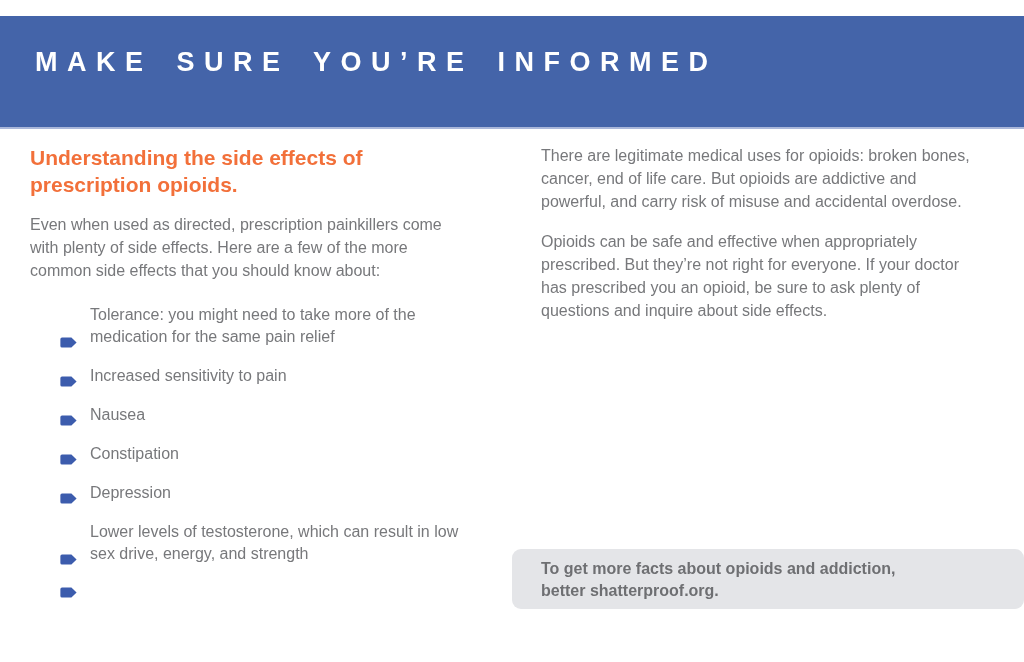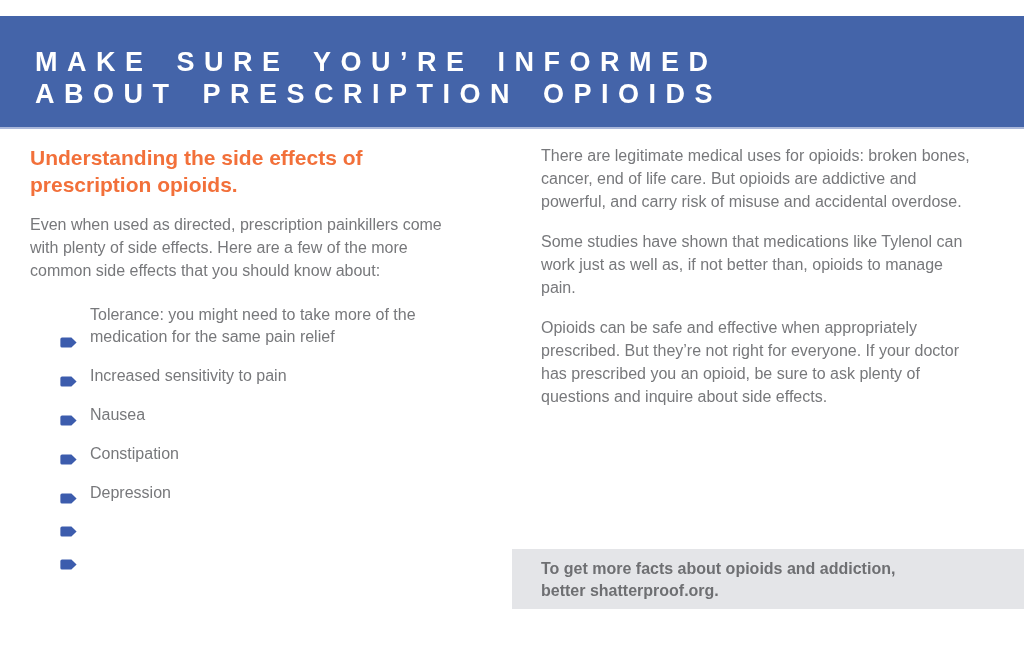--- a/index.html
+++ b/index.html
@@ -102,37 +102,37 @@
 
   
   .callout {
     position: absolute;
     left: 512px;
     top: 418px; 
     width: 512px;
     height: 60px;
     background: var(--callout-bg);
     padding: 9px 20px 11px 29px;
+    border-radius: 9px;
   }
   .callout-line {
     color: var(--callout-text);
     font-size: 16px;
     font-weight: bold;
     line-height: 22px;
     white-space: nowrap;
   }
 </style>
 </head>
 <body>
 
 <div class="page">
 
   <header class="banner">
     <div class="banner-line">MAKE SURE YOU’RE INFORMED</div>
-    <div class="banner-line">ABOUT PRESCRIPTION OPIOIDS</div>
   </header>
 
   <main class="content">
 
     <section class="col col-left">
       <h2 class="heading">Understanding the side effects of prescription opioids.</h2>
       <p class="body-text intro">Even when used as directed, prescription painkillers come with plenty of side effects. Here are a few of the more common side effects that you should know about:</p>
 
       <ul class="bullet-list">
         <li class="bullet-item">
@@ -174,34 +174,34 @@
               </svg>
             </span>
           <span class="bullet-text">Depression</span>
         </li>
         <li class="bullet-item">
           <span class="bullet-icon">
               <svg width="17" height="11" viewBox="0 0 17 11">
                 <path fill="currentColor" d="M2 0.4 H11.4 L16.6 5.5 L11.4 10.6 H2 Q0.4 10.6 0.4 9 V2 Q0.4 0.4 2 0.4 Z"></path>
               </svg>
             </span>
+          <span class="bullet-text">Lower levels of testosterone, which can result in low sex drive, energy, and strength</span>
         </li>
         <li class="bullet-item">
           <span class="bullet-icon">
               <svg width="17" height="11" viewBox="0 0 17 11">
                 <path fill="currentColor" d="M2 0.4 H11.4 L16.6 5.5 L11.4 10.6 H2 Q0.4 10.6 0.4 9 V2 Q0.4 0.4 2 0.4 Z"></path>
               </svg>
             </span>
         </li>
       </ul>
     </section>
 
     <section class="col col-right">
       <p class="body-text">There are legitimate medical uses for opioids: broken bones, cancer, end of life care. But opioids are addictive and powerful, and carry risk of misuse and accidental overdose.</p>
-      <p class="body-text">Some studies have shown that medications like Tylenol can work just as well as, if not better than, opioids to manage pain.</p>
       <p class="body-text">Opioids can be safe and effective when appropriately prescribed. But they’re not right for everyone. If your doctor has prescribed you an opioid, be sure to ask plenty of questions and inquire about side effects.</p>
     </section>
 
     <aside class="callout">
       <div class="callout-line">To get more facts about opioids and addiction,</div>
       <div class="callout-line">better shatterproof.org.</div>
     </aside>
 
   </main>
 </div>

